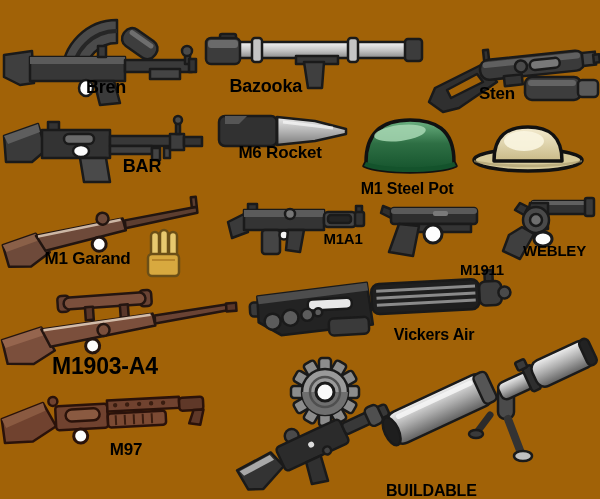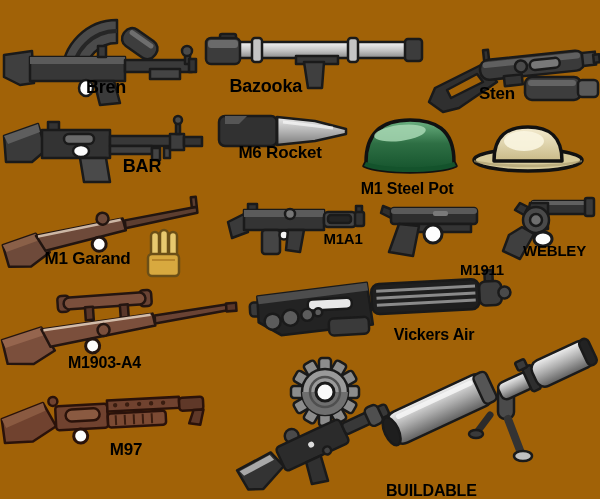--- a/index.html
+++ b/index.html
@@ -388,20 +388,20 @@
   <div class="lbl" style="left:56px;top:78px;width:100px;font-size:18px;">Bren</div>
   <div class="lbl" style="left:212px;top:77px;width:90px;font-size:18px;text-align:right;">Bazooka</div>
   <div class="lbl" style="left:102px;top:157px;width:80px;font-size:18px;">BAR</div>
   <div class="lbl" style="left:462px;top:85px;width:70px;font-size:17px;">Sten</div>
   <div class="lbl" style="left:225px;top:144px;width:110px;font-size:17px;">M6 Rocket</div>
   <div class="lbl" style="left:348px;top:180px;width:118px;font-size:16px;">M1 Steel Pot</div>
   <div class="lbl" style="left:30px;top:250px;width:115px;font-size:17px;">M1 Garand</div>
   <div class="lbl" style="left:312px;top:231px;width:62px;font-size:15px;">M1A1</div>
   <div class="lbl" style="left:452px;top:230px;width:60px;font-size:15px;margin-top:32px;">M1911</div>
   <div class="lbl" style="left:513px;top:243px;width:83px;font-size:15px;text-align:center;">WEBLEY</div>
-  <div class="lbl" style="left:52px;top:354px;width:105px;font-size:16px;">M1903-A4</div>
+  <div class="lbl" style="left:52px;top:354px;width:105px;font-size:23px;">M1903-A4</div>
   <div class="lbl" style="left:379px;top:326px;width:110px;font-size:16px;">Vickers Air</div>
   <div class="lbl" style="left:96px;top:441px;width:60px;font-size:17px;">M97</div>
   <div class="lbl left" style="left:386px;top:443px;width:120px;font-size:16px;line-height:24px;">
     <span class="line">BUILDABLE</span>
   </div>
 
 </div>
 
 </body></html>

